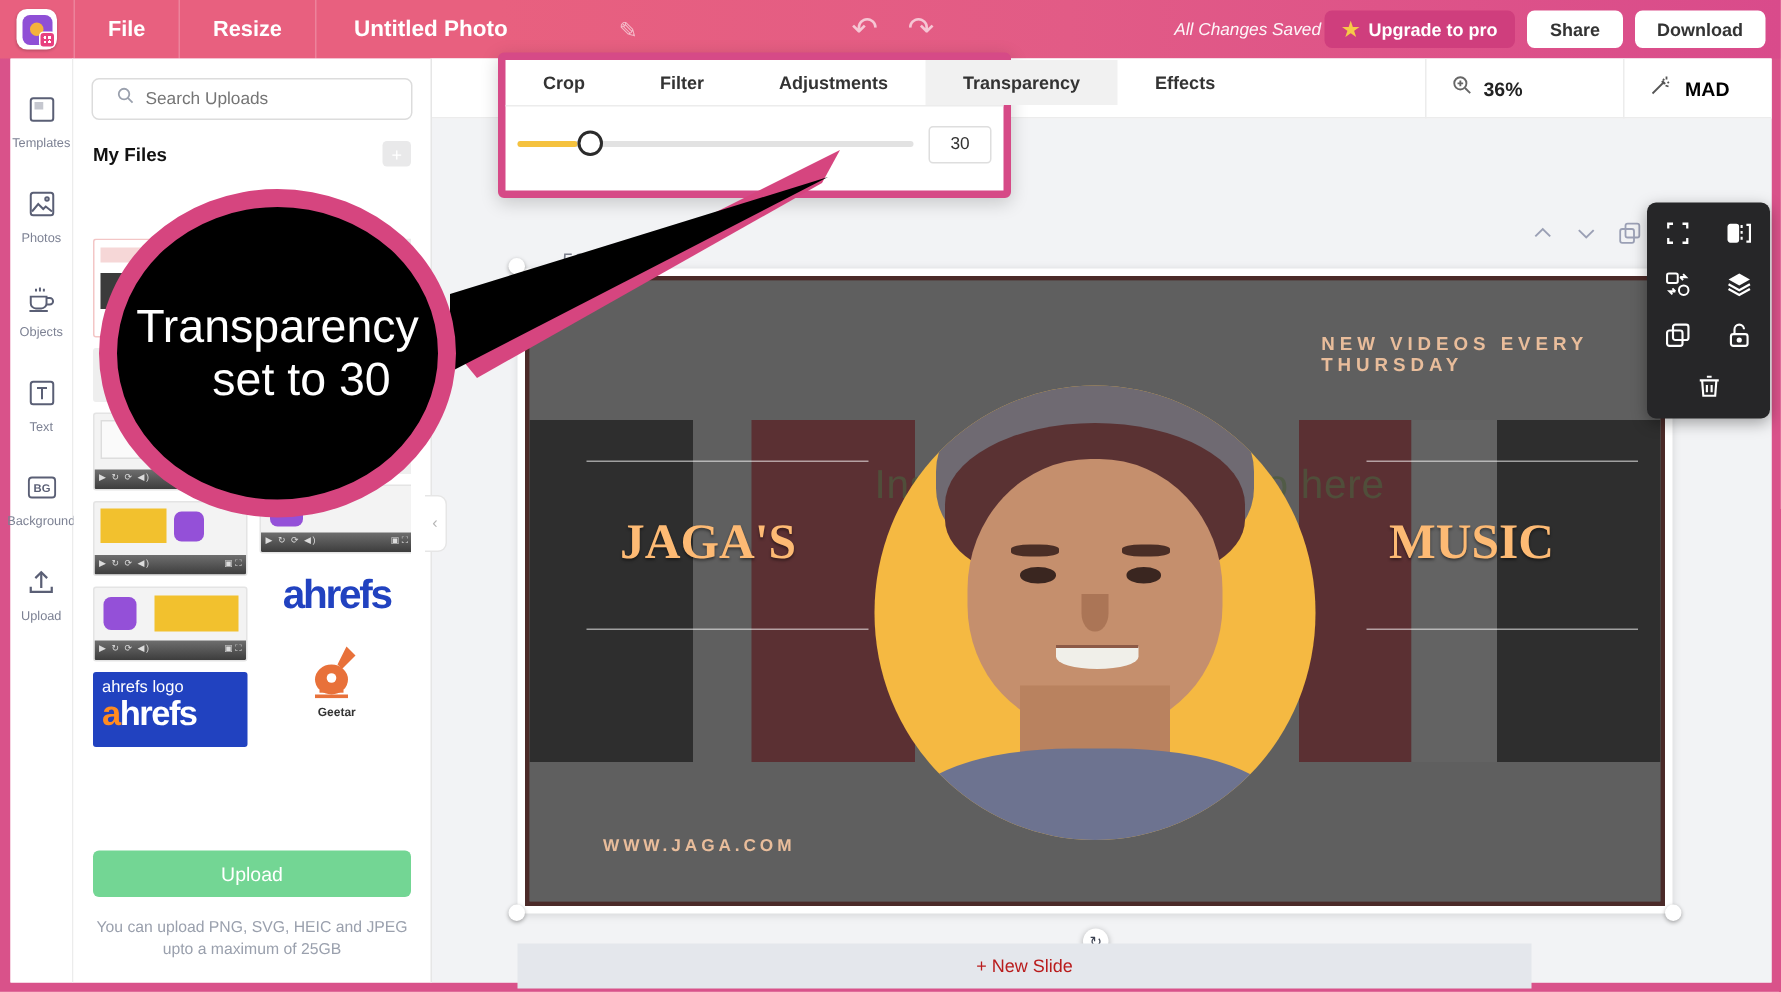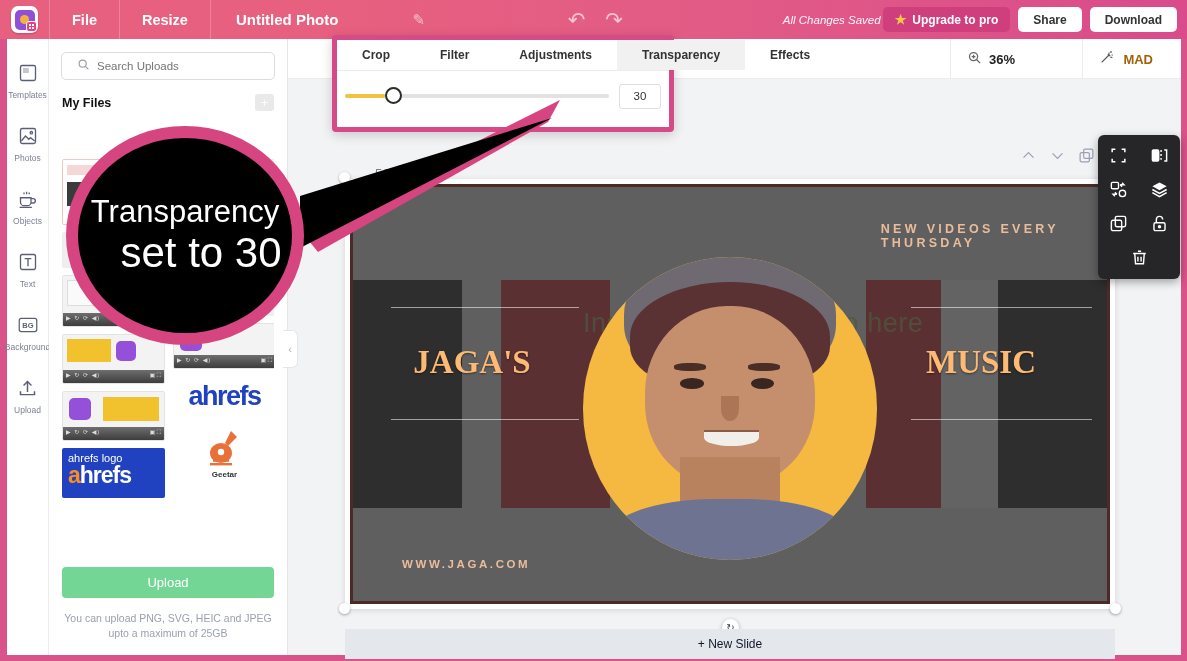--- a/index.html
+++ b/index.html
@@ -132,21 +132,21 @@
   .ws-topbar { position:absolute; left:0; top:0; right:0; height:40px; background:#fff; border-bottom:1px solid #ececec; }
   .zoom-chip {
     position:absolute; right:150px; top:0; height:40px; display:flex; align-items:center; gap:7px;
     padding:5px 16px; border-left:1px solid #ececec; cursor:pointer;
   }
   .zoom-chip .val { font-size:13px; font-weight:bold; color:#222; }
   .mad-chip {
     position:absolute; right:12px; top:0; height:40px; display:flex; align-items:center; gap:8px;
     padding:0 16px; border-left:1px solid #ececec; cursor:pointer;
   }
-  .mad-chip .val { font-size:13px; font-weight:bold; color:#a16207; }
+  .mad-chip .val { font-size:13px; font-weight:bold; color:#000000; }
 
   .slide-tools { position:absolute; right:57px; top:108px; display:flex; align-items:center; gap:12px; color:#9ba0b5; }
   .slide-tools .st { cursor:pointer; display:flex; }
 
   .canvas-size { position:absolute; left:87px; top:127px; font-size:13px; color:#7b7f8c; letter-spacing:.3px;}
 
   .canvas-shell { position:absolute; left:57px; top:140px; width:770px; height:430px; }
   .canvas-board { position:absolute; inset:0; background:#fff; box-shadow:0 1px 6px rgba(0,0,0,.13); }
   .artboard { position:absolute; left:5px; top:5px; right:5px; bottom:5px; overflow:hidden; background:#5e5e5e; border:3px solid #4b2a28;}
   .ab-bg { position:absolute; inset:0; background:#5f5f5f; }
@@ -186,22 +186,22 @@
   .browL { left:31%; } .browR { left:56%; }
   .mouth { position:absolute; left:41%; top:57%; width:19%; height:5.5%; border-radius:0 0 50% 50%; background:#f0efe9; border-top:2px solid #8c5a47;}
   .nose { position:absolute; left:47%; top:46%; width:6%; height:8%; border-radius:0 0 50% 50%; background:rgba(150,96,68,.55); }
 
   .sel-handle { position:absolute; width:11px; height:11px; border-radius:50%; background:#fff; box-shadow:0 1px 3px rgba(0,0,0,.35); }
   .rot-handle { position:absolute; width:17px; height:17px; border-radius:50%; background:#fff;
     box-shadow:0 1px 4px rgba(0,0,0,.3); display:flex; align-items:center; justify-content:center;
     color:#3c4252; font-size:10px; }
 
   .new-slide {
-    position:absolute; left:57px; top:590px; width:770px; height:30px;
-    background:#e4e7ec; color:#0f172a; font-size:12px;
+    position:absolute; left:57px; top:590px; width:676px; height:30px;
+    background:#e4e7ec; color:#b91c1c; font-size:12px;
     display:flex; align-items:center; justify-content:center; cursor:pointer;
   }
 
   
   .ctx-menu {
     position:absolute; left:1098px; top:135px; width:82px; height:144px;
     background:#262628; border-radius:6px; padding:10px 0;
     display:grid; grid-template-columns:1fr 1fr; justify-items:center; align-content:start; gap:14px 0;
     box-shadow:0 3px 10px rgba(0,0,0,.35); z-index:20;
   }
@@ -232,21 +232,21 @@
 
   
   .annot-svg { position:absolute; left:0; top:0; width:1187px; height:661px; pointer-events:none; z-index:40; }
   .annot-bubble {
     position:absolute; left:66px; top:126px; width:238px; height:219px;
     border-radius:50%; background:#000; border:12px solid #d6457f; z-index:41;
     display:flex; flex-direction:column; align-items:center; justify-content:center;
     color:#fff; text-align:center; line-height:1.12;
   }
   .annot-l1 { font-size:31px; }
-  .annot-l2 { font-size:42px;margin-left:32px; }
+  .annot-l2 { font-size:31px;margin-left:32px; }
 </style>
 </head>
 <body>
 
 <div id="app">
   <div class="frame-pink"></div>
   <div class="frame-inner"></div>
 
   <div class="topbar">
     <div class="logo-wrap">

